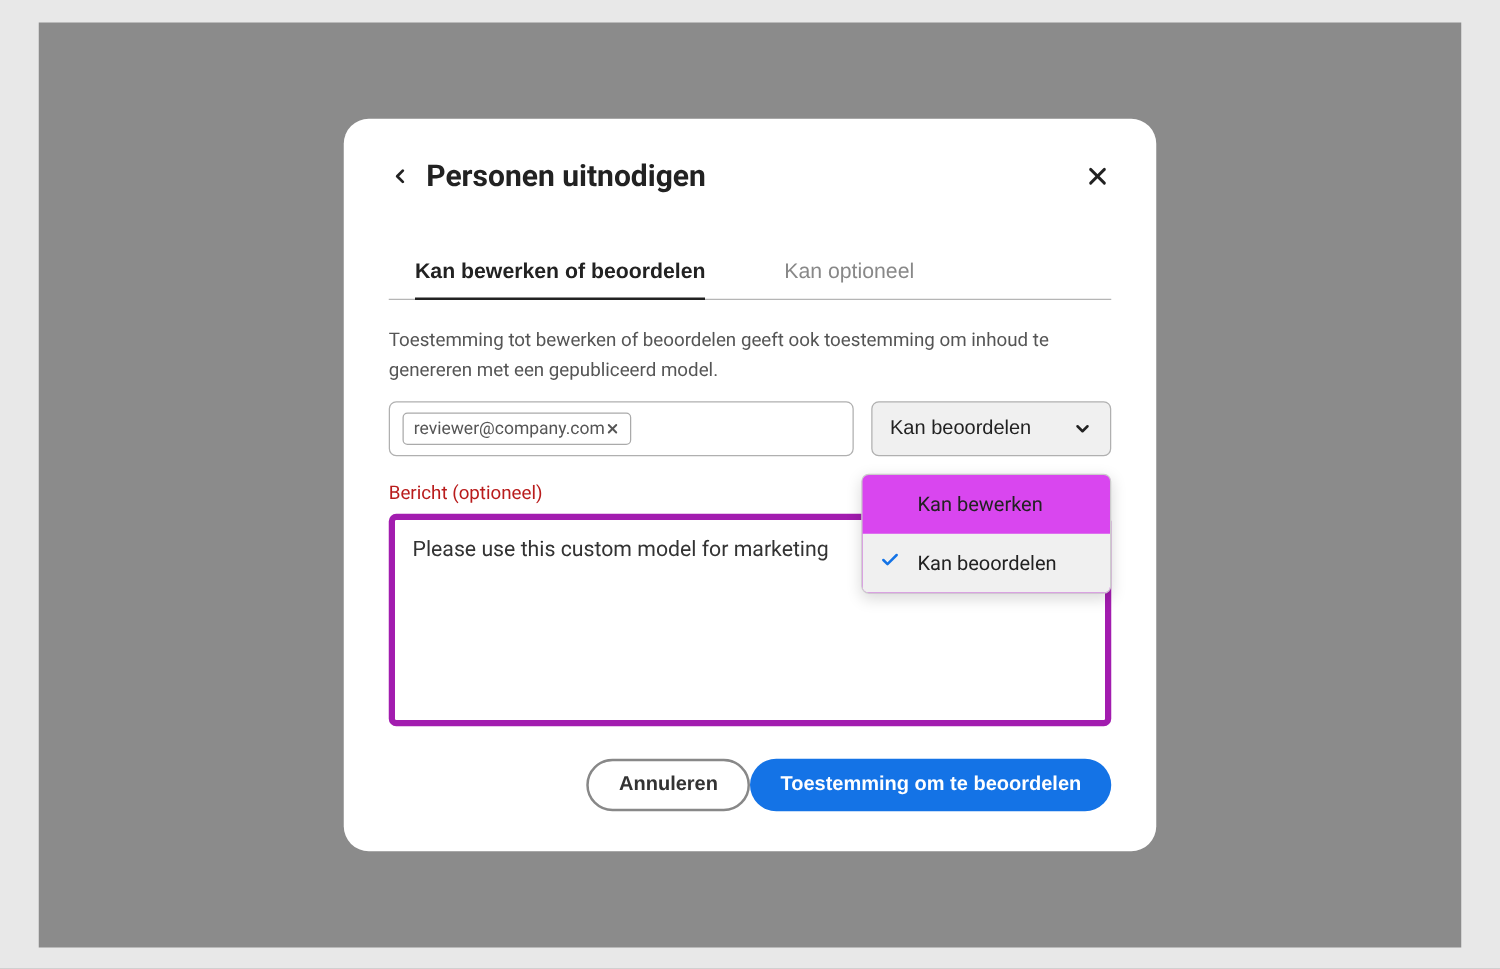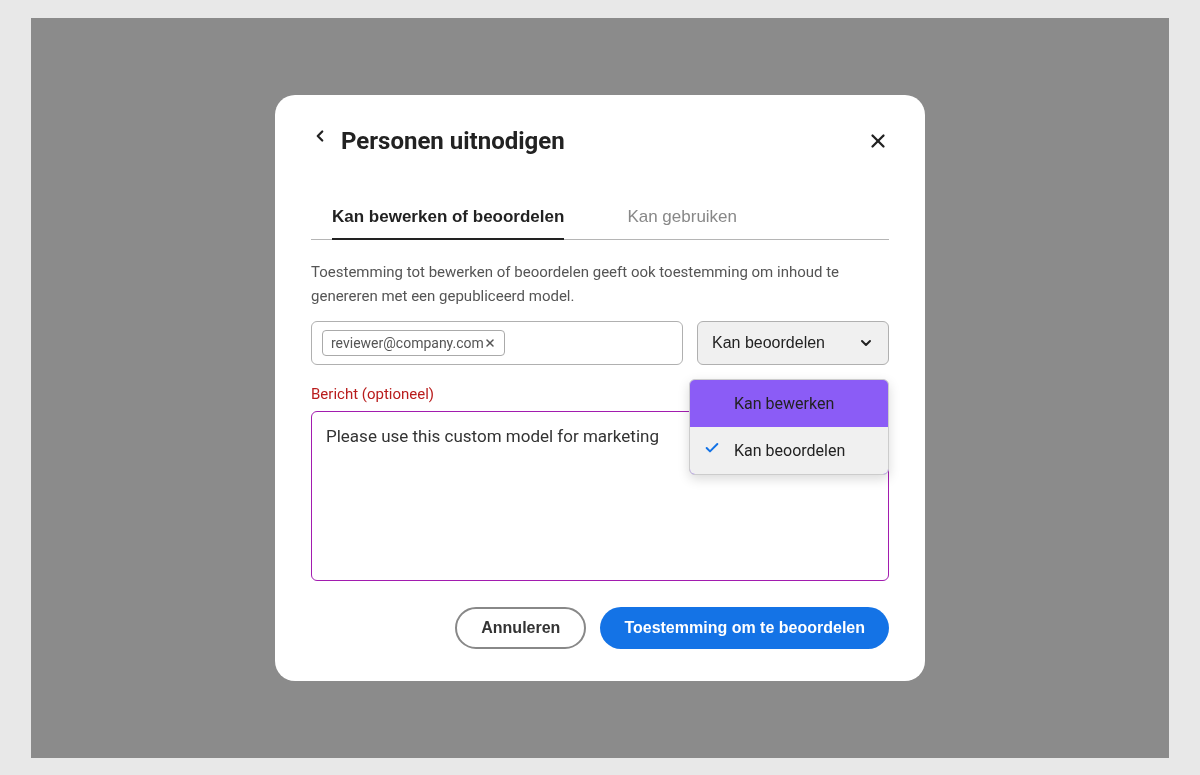--- a/index.html
+++ b/index.html
@@ -37,21 +37,21 @@
     
     .dialog-header {
       display: flex;
       align-items: center;
       justify-content: space-between;
       margin-bottom: 52px;
     }
     
     .header-left {
       display: flex;
-      align-items: flex-start;
+      align-items: center;
       gap: 12px;
     }
     
     .back-btn {
       background: none;
       border: none;
       cursor: pointer;
       display: flex;
       align-items: center;
       padding: 0;
@@ -164,21 +164,21 @@
       color: #222;
       font-weight: 500;
       min-width: 192px;
       justify-content: space-between;
     }
     
     .dropdown-menu {
       position: absolute;
       top: 58px;
       right: 0;
-      background: #8b5cf6;
+      background: #d946ef;
       border: 1px solid #ccc;
       border-radius: 6px;
       box-shadow: 0 4px 12px rgba(0,0,0,0.15);
       min-width: 200px;
       z-index: 10;
       overflow: hidden;
     }
     
     .dropdown-item {
       padding: 14px 16px 14px 44px;
@@ -200,34 +200,33 @@
     }
     
     .message-label {
       font-size: 15px;
       color: #b91c1c;
       margin-bottom: 8px;
     }
     
     .message-textarea {
       width: 100%;
-      border: 1px solid #a21caf;
+      border: 5px solid #a21caf;
       border-radius: 6px;
       padding: 14px;
       font-size: 17px;
       color: #333;
       resize: none;
       height: 170px;
       font-family: inherit;
     }
     
     .footer {
       display: flex;
       justify-content: flex-end;
-      gap: 14px;
       margin-top: 22px;
     }
     
     .btn-cancel {
       background: #fff;
       border: 2px solid #888;
       border-radius: 999px;
       padding: 10px 24px;
       font-size: 16px;
       font-weight: 600;
@@ -264,21 +263,21 @@
       <button class="close-btn">
         <svg width="22" height="22" viewBox="0 0 24 24" fill="none" stroke="#222" stroke-width="2.5" stroke-linecap="round">
             <line x1="18" y1="6" x2="6" y2="18"></line>
             <line x1="6" y1="6" x2="18" y2="18"></line>
           </svg>
       </button>
     </div>
 
     <div class="tabs">
       <button class="tab active">Kan bewerken of beoordelen</button>
-      <button class="tab">Kan gebruiken</button>
+      <button class="tab">Kan optioneel</button>
     </div>
 
     <p class="description">Toestemming tot bewerken of beoordelen geeft ook toestemming om inhoud te genereren met een gepubliceerd model.</p>
 
     <div class="input-row">
       <div class="email-input-container">
         <span class="email-chip">
           <span>reviewer@company.com</span>
           <button class="chip-remove">
             <svg width="12" height="12" viewBox="0 0 24 24" fill="none" stroke="#555" stroke-width="3" stroke-linecap="round">

